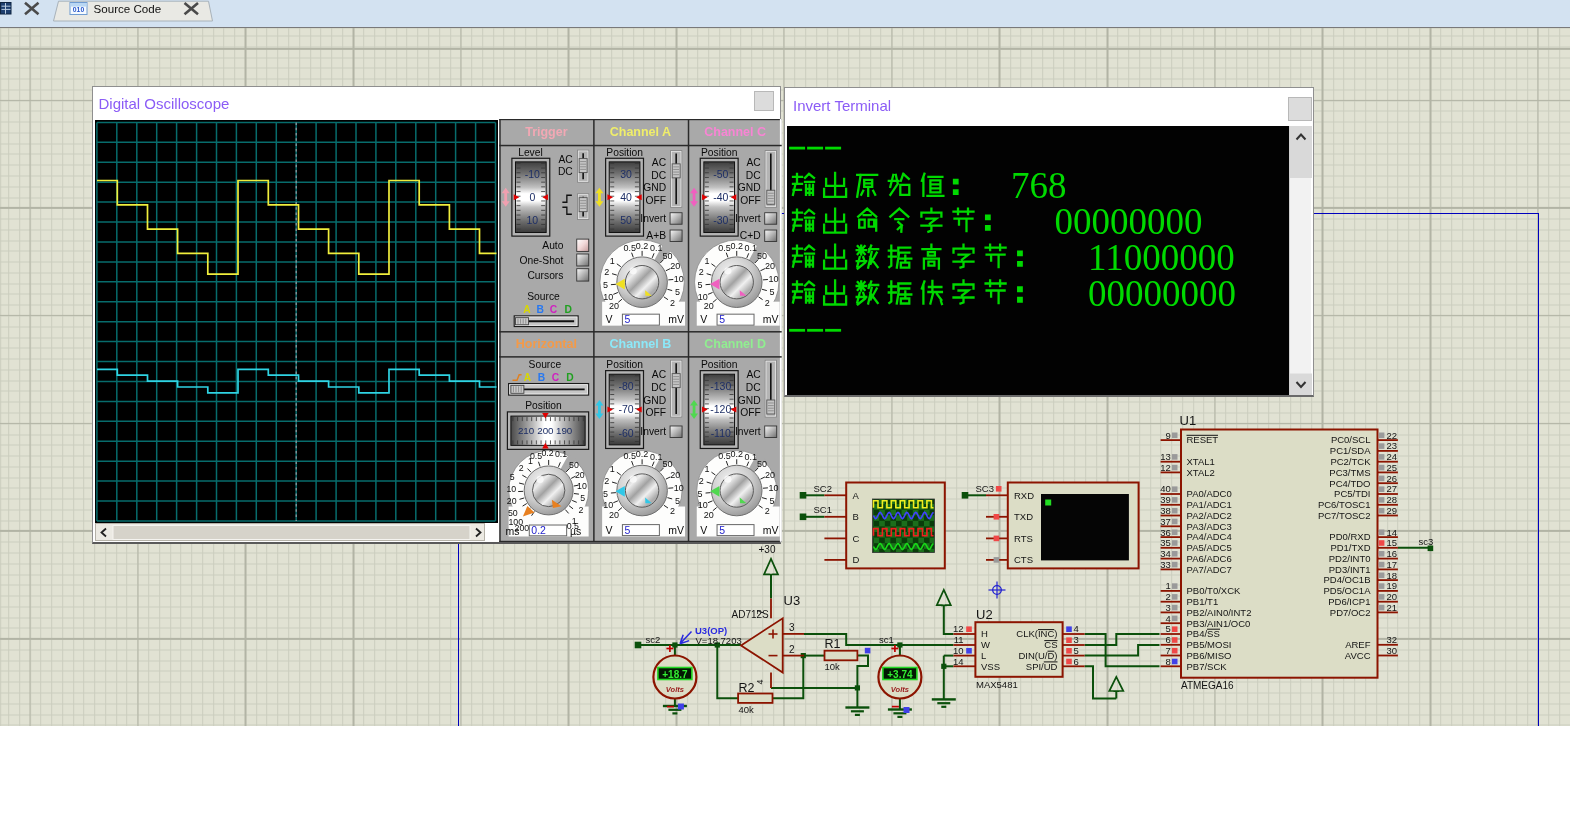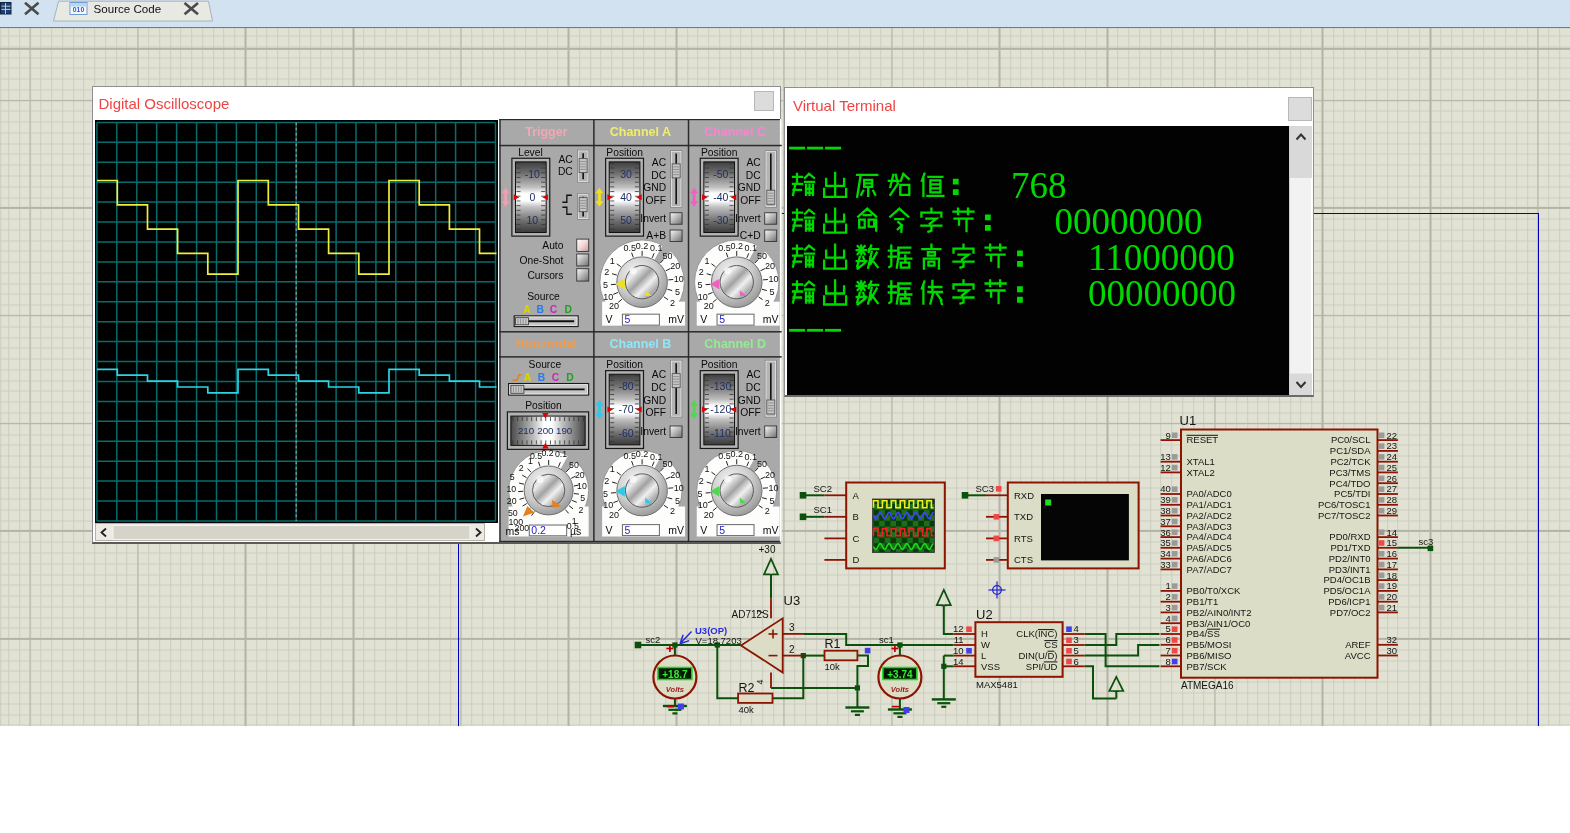--- a/index.html
+++ b/index.html
@@ -8,21 +8,21 @@
 background-color:#e1e2d3;
 background-image:
 repeating-linear-gradient(90deg,#b2b4a5 0 1.5px,transparent 1.5px 107.7px),
 repeating-linear-gradient(0deg,#b2b4a5 0 1.5px,transparent 1.5px 107.7px),
 repeating-linear-gradient(90deg,#cbcdbe 0 1px,transparent 1px 10.77px),
 repeating-linear-gradient(0deg,#cbcdbe 0 1px,transparent 1px 10.77px);
 background-position:29.5px 0,0 21.9px,8.2px 0,0 0.5px;}
 .blue{position:absolute;background:#0000bd}
 #oscwin{left:91.5px;top:85.8px;width:689.5px;height:458.2px;background:#fff;border:1px solid #8f8f8f;border-bottom:2px solid #5a5a5a}
 #termwin{left:783.5px;top:87px;width:530px;height:310px;background:#fff;border:1px solid #8f8f8f;border-bottom:2px solid #6a6a6a}
-.wtitle{position:absolute;color:#ef4444;font-size:15px}
+.wtitle{position:absolute;color:#8b5cf6;font-size:15px}
 .wbtn{position:absolute;background:#dcdcdc;border:1px solid #b8b8b8}
 </style></head><body>
 <div id="root">
 
 <svg class="abs" style="left:0;top:0" width="1570" height="29" viewBox="0 0 1570 29">
 <rect x="0.0" y="0.0" width="1570.0" height="27.2" fill="#d3e2f1"></rect>
 <rect x="0.5" y="2.5" width="10.5" height="11.5" fill="#1e3f6f" stroke="#0f2440" stroke-width="1"></rect>
 <line x1="1.5" y1="6.2" x2="10.5" y2="6.2" stroke="#b9cce0" stroke-width="1"></line>
 <line x1="1.5" y1="9.4" x2="10.5" y2="9.4" stroke="#b9cce0" stroke-width="1"></line>
 <line x1="5.5" y1="3.0" x2="5.5" y2="13.8" stroke="#b9cce0" stroke-width="1"></line>
@@ -1048,21 +1048,21 @@
 <circle cx="727.1" cy="478.6" r="3.6" fill="#fafafa" opacity="0.85"></circle>
 <path d="M709.4,490.7 L718.7,485.4 L718.7,496.1 Z" fill="#50d850"></path>
 <path d="M739.0,496.9 L745.7,502.6 L739.3,502.6 Z" fill="#50d850"></path>
 <text x="703.0" y="533.4" font-size="10.5" fill="#0a0a0a" text-anchor="middle">V</text>
 <rect x="716.3" y="524.1" width="37.0" height="11.0" fill="#fff" stroke="#666" stroke-width="1"></rect>
 <text x="718.5" y="533.1" font-size="10.5" fill="#2222cc">5</text>
 <text x="770.0" y="533.4" font-size="10.5" fill="#0a0a0a" text-anchor="middle">mV</text>
 </svg>
 </div>
 <div id="termwin" class="abs">
-<div class="wtitle" style="left:8.5px;top:9px">Virtual Terminal</div>
+<div class="wtitle" style="left:8.5px;top:9px">Invert Terminal</div>
 <div class="wbtn" style="left:503px;top:8.5px;width:24px;height:24px"></div>
 <svg class="abs" style="left:2px;top:37.5px" width="502.5" height="269.5" viewBox="785.5 124.5 502.5 269.5">
 <rect x="785.5" y="124.5" width="502.5" height="269.5" fill="#020202"></rect>
 <defs>
 <g id="g_shu">
             <path d="M2,5 H11 M6,2 V12 M2,12 H11 M4.5,12 L2,23 M2.5,18 H10 M14,6 L18,2 L23,6 M14,10 H23 M15,13 V23 M22,13 V23 M15,17 H22 M15,21 H22 M18.5,13 V23" fill="none" stroke="#00d900" stroke-width="2.3" stroke-linecap="square"></path>
           </g>
 <g id="g_chu">
             <path d="M12,1 V25 M3,7 V14 H21 V7 M1,17 V25 H23 V17" fill="none" stroke="#00d900" stroke-width="2.3" stroke-linecap="square"></path>
           </g>

